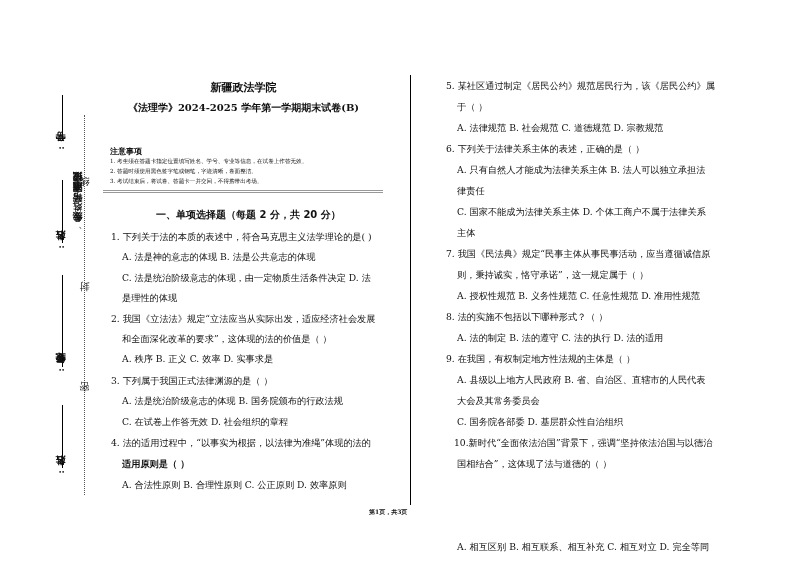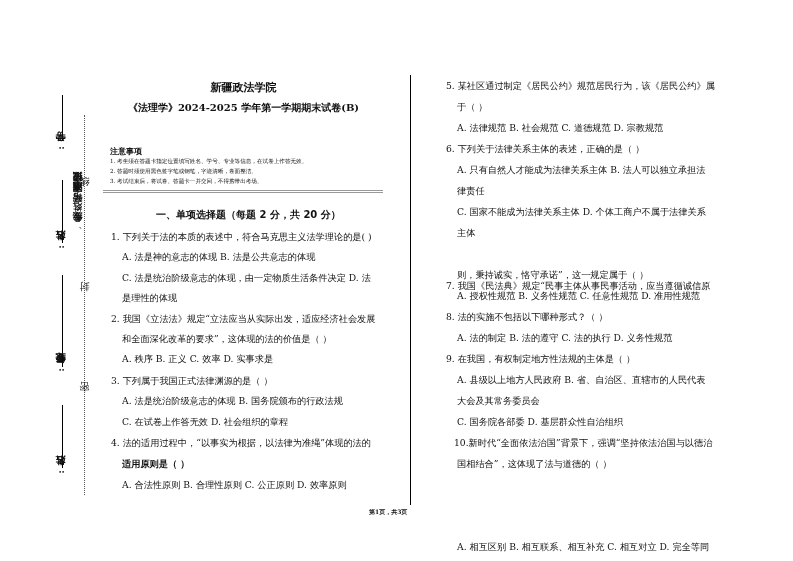--- a/index.html
+++ b/index.html
@@ -90,25 +90,25 @@
 
 <div id="right-col">
     <div class="q" style="left: 446px; top: 80px;">5. 某社区通过制定《居民公约》规范居民行为，该《居民公约》属</div>
     <div class="q" style="left: 457px; top: 101px;">于（ ）</div>
     <div class="q" style="left: 457px; top: 122px;">A. 法律规范  B. 社会规范  C. 道德规范  D. 宗教规范</div>
     <div class="q" style="left: 446px; top: 143px;">6. 下列关于法律关系主体的表述，正确的是（ ）</div>
     <div class="q" style="left: 457px; top: 164px;">A. 只有自然人才能成为法律关系主体  B. 法人可以独立承担法</div>
     <div class="q" style="left: 457px; top: 185px;">律责任</div>
     <div class="q" style="left: 457px; top: 206px;">C. 国家不能成为法律关系主体  D. 个体工商户不属于法律关系</div>
     <div class="q" style="left: 457px; top: 227px;">主体</div>
-    <div class="q" style="left: 446px; top: 248px; margin-top: 32px;">7. 我国《民法典》规定“民事主体从事民事活动，应当遵循诚信原</div>
+    <div class="q" style="left: 446px; top: 248px;">7. 我国《民法典》规定“民事主体从事民事活动，应当遵循诚信原</div>
     <div class="q" style="left: 457px; top: 269px;">则，秉持诚实，恪守承诺”，这一规定属于（ ）</div>
     <div class="q" style="left: 457px; top: 290px;">A. 授权性规范  B. 义务性规范  C. 任意性规范  D. 准用性规范</div>
     <div class="q" style="left: 446px; top: 311px;">8. 法的实施不包括以下哪种形式？（ ）</div>
-    <div class="q" style="left: 457px; top: 332px;">A. 法的制定  B. 法的遵守  C. 法的执行  D. 义务性规范</div>
+    <div class="q" style="left: 457px; top: 332px;">A. 法的制定  B. 法的遵守  C. 法的执行  D. 法的适用</div>
     <div class="q" style="left: 446px; top: 353px;">9. 在我国，有权制定地方性法规的主体是（ ）</div>
     <div class="q" style="left: 457px; top: 374px;">A. 县级以上地方人民政府  B. 省、自治区、直辖市的人民代表</div>
     <div class="q" style="left: 457px; top: 395px;">大会及其常务委员会</div>
     <div class="q" style="left: 457px; top: 416px;">C. 国务院各部委  D. 基层群众性自治组织</div>
     <div class="q" style="left: 446px; top: 437px; margin-left: 8px;">10.新时代“全面依法治国”背景下，强调“坚持依法治国与以德治</div>
     <div class="q" style="left: 457px; top: 458px;">国相结合”，这体现了法与道德的（ ）</div>
     <div class="q" style="left: 457px; top: 498px; margin-top: 43px;">A. 相互区别  B. 相互联系、相互补充  C. 相互对立  D. 完全等同</div>
   </div>
 
 <div class="abs footer">第1页，共3页</div>

